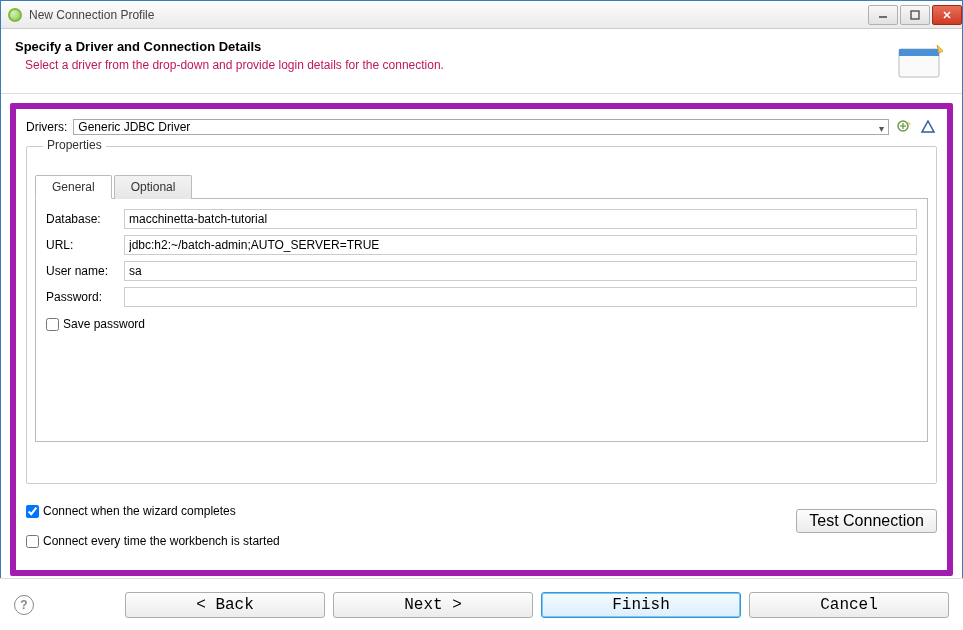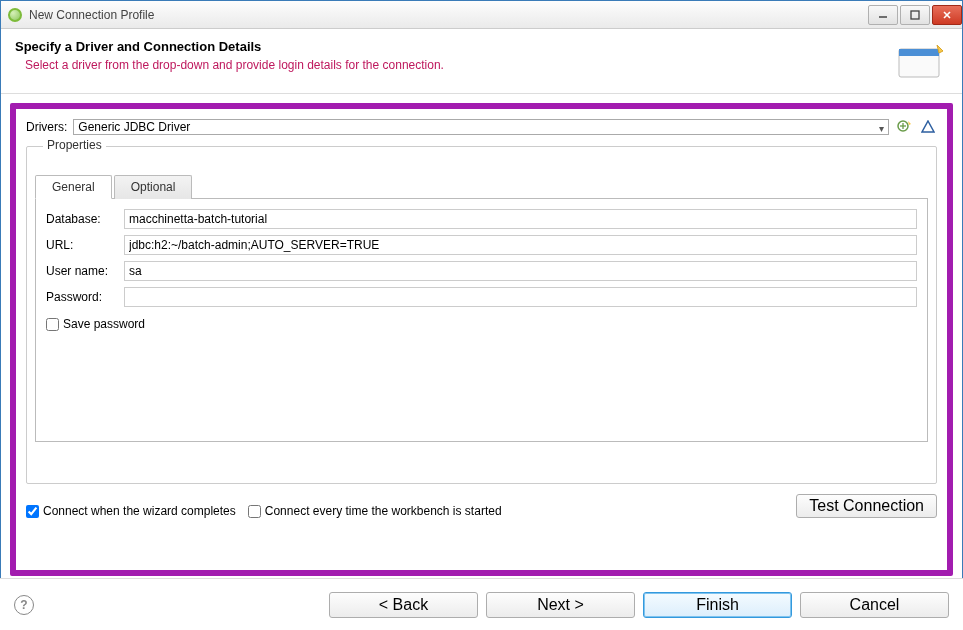--- a/index.html
+++ b/index.html
@@ -141,21 +141,21 @@
   }
   .chk-row {
     display: flex; align-items: center; gap: 4px;
     margin-top: 10px;
   }
   .chk-row input { margin: 0; }
   .options-row {
     display: flex; align-items: center;
     margin-top: 10px;
   }
-  .options-left { flex: 1; display: flex; flex-direction: row; gap: 12px; }
+  .options-left { flex: 1; display: flex; flex-direction: column; gap: 6px; }
   .btn {
     height: 24px;
     padding: 0 12px;
     border: 1px solid #adadad;
     background: linear-gradient(to bottom, #fdfdfd, #ececec);
     border-radius: 3px;
     font-family: inherit; font-size: 16px;
     cursor: pointer;
   }
   .footer {
@@ -168,21 +168,21 @@
     background: #fff;
   }
   .help-icon {
     width: 20px; height: 20px;
     border: 1.5px solid #888; border-radius: 50%;
     display: flex; align-items: center; justify-content: center;
     color: #888; font-weight: bold; font-size: 12px;
     margin-right: auto;
   }
   .footer-btns { display: flex; gap: 8px; }
-  .footer-btns .btn { width: 149px; height: 26px; }
+  .footer-btns .btn { width: 200px; height: 26px; font-family: Liberation Mono, monospace; }
   .btn.primary {
     border: 1px solid #3399dd;
     box-shadow: 0 0 0 1px #7ec3ef inset;
     background: linear-gradient(to bottom, #f4fbff, #dceefc);
   }
   .app-ring {
     width: 14px; height: 14px; border-radius: 50%;
     border: 2px solid #7dbb3a;
     background: radial-gradient(circle at 30% 30%, #d6f0b8, #8dc75e);
   }

